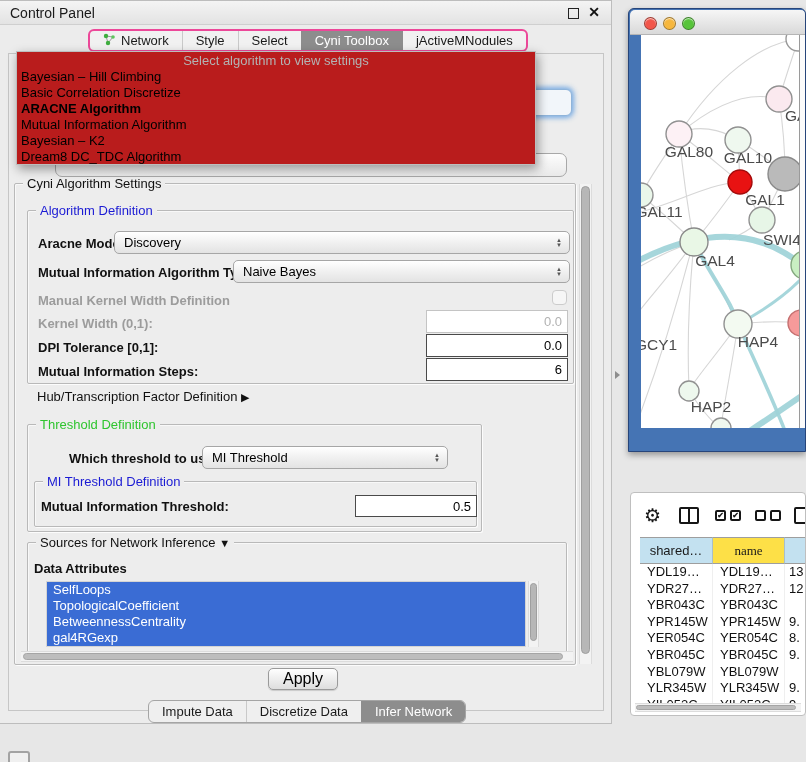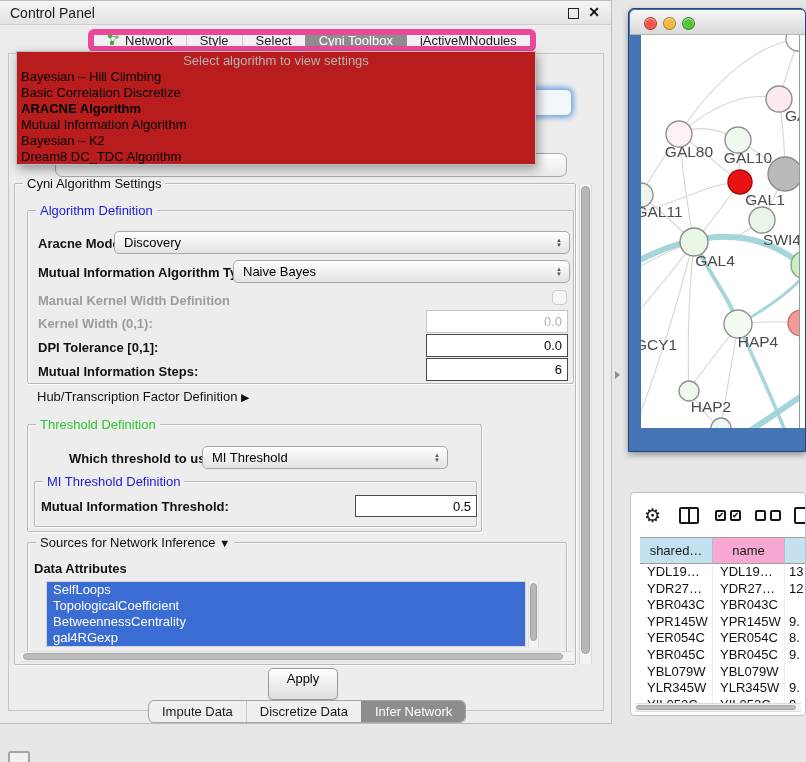--- a/index.html
+++ b/index.html
@@ -9,21 +9,21 @@
   .abs { position:absolute; }
 
   
   #control-panel { left:0; top:8; width:612px; height:724px; background:#ececec; border:1px solid #bdbdbd; border-left:none; }
   #cp-titlebar { left:0; top:0; width:100%; height:24px; background:linear-gradient(#f4f4f4,#e3e3e3); border-bottom:1px solid #cfcfcf; }
   #cp-title { left:10px; top:4px; font-size:14px; color:#1a1a1a; }
   #cp-float { right:32px; top:7px; width:11px; height:11px; border:1.5px solid #222; background:transparent; }
   #cp-close { right:11px; top:3px; font-weight:bold; font-size:14px; color:#111; }
 
   
-  #top-tabs { left:88px; top:28px; height:23px; display:flex; border:6px solid #ec4899; border-radius:6px; background:#f1f1f1; overflow:hidden; }
+  #top-tabs { left:88px; top:28px; height:23px; display:flex; border:2px solid #ec4899; border-radius:6px; background:#f1f1f1; overflow:hidden; }
   .tab { display:flex; align-items:center; gap:5px; padding:0 13px; font-size:13px; color:#1a1a1a; border-left:1px solid #c9c9c9; white-space:nowrap; }
   .tab:first-child { border-left:none; }
   .tab.selected { background:#8d8d8d; color:#fff; border-left-color:#8d8d8d; }
   .tab.selected + .tab { border-left-color:#8d8d8d; }
 
   #cp-content { left:8px; top:52px; width:596px; height:658px; border:1px solid #c6c6c6; background:#ededed; }
 
   
   #algo-popup { left:16px; top:50px; width:520px; height:114px; background:#b91c1c; border:1px solid #bdbdbd; box-shadow:2px 4px 10px rgba(0,0,0,.38); z-index:20; }
   .dd-header { height:17px; line-height:17px; text-align:center; color:#b3b3b3; font-size:13px; }
@@ -63,21 +63,21 @@
   .attr-item { height:16px; line-height:16px; padding-left:6px; font-size:13px; }
   .attr-item.selected { background:#3a6cd4; color:#fff; }
 
   
   .sb-track-v { background:#f3f3f3; border-left:1px solid #dcdcdc; border-right:1px solid #dcdcdc; }
   .sb-thumb-v { position:absolute; left:1px; right:1px; background:#b7b7b7; border:1px solid #9f9f9f; border-radius:6px; }
   .sb-track-h { background:#f3f3f3; border-top:1px solid #dcdcdc; border-bottom:1px solid #dcdcdc; }
   .sb-thumb-h { position:absolute; top:1px; bottom:1px; background:#bdbdbd; border:1px solid #a5a5a5; border-radius:6px; }
 
   
-  #apply-btn { left:268px; top:667px; width:70px; height:32px; border:1px solid #9a9a9a; border-radius:5px; background:linear-gradient(#fefefe,#ececec 55%,#dedede); font-size:13px; text-align:center; line-height:20px; color:#000; box-shadow:0 1px 1px rgba(0,0,0,.15); }
+  #apply-btn { left:268px; top:667px; width:70px; height:22px; border:1px solid #9a9a9a; border-radius:5px; background:linear-gradient(#fefefe,#ececec 55%,#dedede); font-size:16px; text-align:center; line-height:20px; color:#000; box-shadow:0 1px 1px rgba(0,0,0,.15); }
   #bottom-tabs { left:148px; top:699px; height:23px; display:flex; border:1px solid #a5a5a5; border-radius:6px; background:#efefef; overflow:hidden; }
 
   
   #hub-row { left:22px; top:205px; font-size:13px; color:#111; white-space:nowrap; }
   .tri { font-size:11px; }
 
   
   #divider-arrow { left:615px; top:371px; width:0; height:0; border-top:4px solid transparent; border-bottom:4px solid transparent; border-left:5px solid #8d8d8d; }
 
   
@@ -93,21 +93,21 @@
   #table-panel { left:630px; top:492px; width:176px; height:224px; background:#fff; border:1px solid #bfbfbf; border-radius:4px; overflow:hidden; }
   .ticon { position:absolute; top:14px; }
   #icon-split { width:20px; height:17px; border:2px solid #161616; border-radius:2px; }
   #icon-split:before { content:""; position:absolute; left:7px; top:0; width:2px; height:13px; background:#161616; }
   .cb-pair { display:flex; gap:4px; }
   .cb { width:11px; height:11px; border:2px solid #161616; border-radius:2px; font-size:8px; line-height:8px; text-align:center; color:#161616; font-weight:bold; }
   #icon-newcol { width:18px; height:17px; border:2px solid #161616; border-radius:2px; background:#fff; }
   #tbl-header { left:9px; top:44px; display:flex; }
   .th { height:27px; line-height:26px; text-align:center; font-size:13px; color:#1a1a1a; border-top:1px solid #9e9e9e; border-bottom:1px solid #9e9e9e; border-right:1px solid #a9bfca; }
   .th.hl { background:#c3e1f0; }
-  .th.plain { background:#f9a8d4; }
+  .th.plain { background:#fde047;font-family:Liberation Serif, serif; }
   #tbl-rows { left:9px; top:71px; width:220px; height:139px; overflow:hidden; }
   .tr { display:flex; height:16.6px; }
   .td { font-size:13px; line-height:16.6px; white-space:nowrap; overflow:hidden; border-right:1px solid #efefef; }
   #tbl-hscroll { left:4px; bottom:3px; width:166px; height:9px; }
 
   #bottom-left-chip { left:8px; top:751px; width:22px; height:18px; border:2px solid #a3a3a3; border-radius:3px; background:#f0f0f0; }
   #top-tick { left:7px; top:0; width:2px; height:6px; background:#9a9a9a; }
 </style>
 </head>
 <body>

